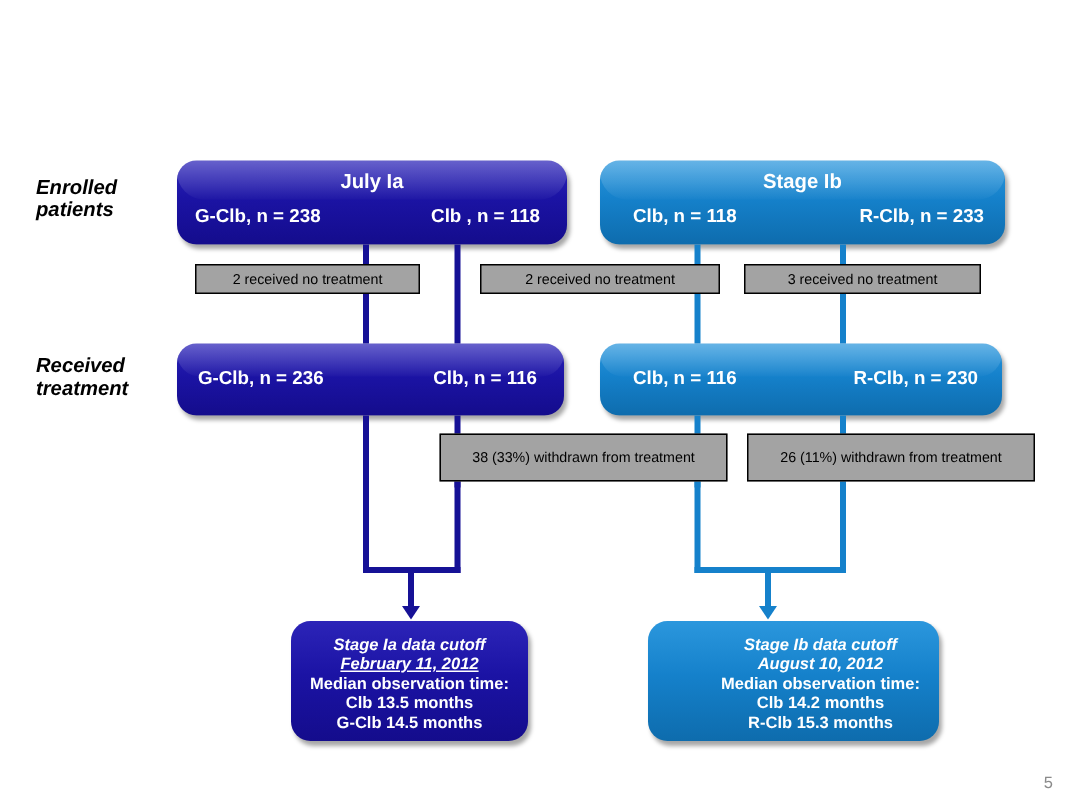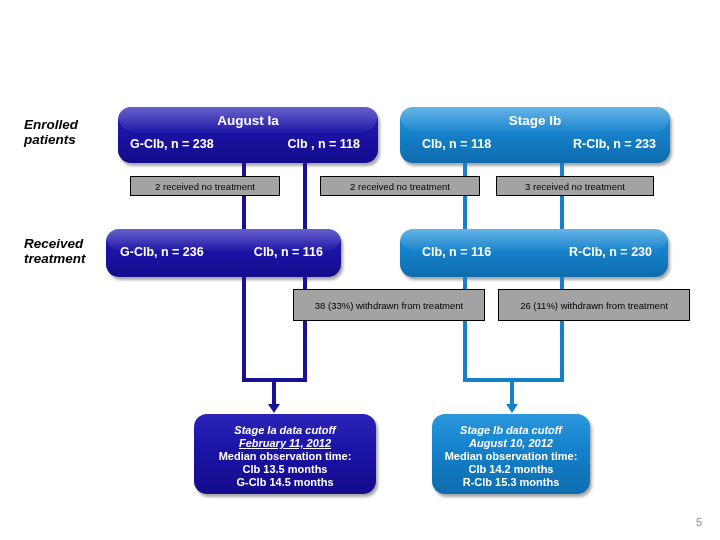--- a/index.html
+++ b/index.html
@@ -87,42 +87,42 @@
 <div class="slide">
 
 
   <div class="row-label" id="label-enrolled">Enrolled
 patients</div>
   <div class="row-label" id="label-received">Received
 treatment</div>
 
   <div class="stage-box dark" style="left:118px;top:107px;width:260px;height:56px;">
     <div class="gloss"></div>
-    <div class="stage-title">August Ia</div>
+    <div class="stage-title">July Ia</div>
     <div class="arm" style="left:12px;top:30px;">G-Clb, n = 238</div>
     <div class="arm" style="right:18px;top:30px;">Clb , n = 118</div>
   </div>
 
   <div class="stage-box light" style="left:400px;top:107px;width:270px;height:56px;">
     <div class="gloss"></div>
     <div class="stage-title">Stage Ib</div>
     <div class="arm" style="left:22px;top:30px;">Clb, n = 118</div>
     <div class="arm" style="right:14px;top:30px;">R-Clb, n = 233</div>
   </div>
 
   <div class="vline v-dark" style="left:242px;top:163px;height:66px;"></div>
   <div class="vline v-dark" style="left:303px;top:163px;height:66px;"></div>
   <div class="vline v-light" style="left:463px;top:163px;height:66px;"></div>
   <div class="vline v-light" style="left:560px;top:163px;height:66px;"></div>
 
   <div class="note-box" style="left:130px;top:176px;width:148px;height:18px;">2 received no treatment</div>
   <div class="note-box" style="left:320px;top:176px;width:158px;height:18px;">2 received no treatment</div>
   <div class="note-box" style="left:496px;top:176px;width:156px;height:18px;">3 received no treatment</div>
 
-  <div class="stage-box dark" style="left:106px;top:229px;width:235px;height:48px;">
+  <div class="stage-box dark" style="left:118px;top:229px;width:258px;height:48px;">
     <div class="gloss"></div>
     <div class="arm" style="left:14px;top:16px;">G-Clb, n = 236</div>
     <div class="arm" style="right:18px;top:16px;">Clb, n = 116</div>
   </div>
 
   <div class="stage-box light" style="left:400px;top:229px;width:268px;height:48px;">
     <div class="gloss"></div>
     <div class="arm" style="left:22px;top:16px;">Clb, n = 116</div>
     <div class="arm" style="right:16px;top:16px;text-align:center;">R-Clb, n = 230</div>
   </div>
@@ -140,32 +140,32 @@
   <div class="hline h-dark" style="left:242px;top:378px;width:65px;"></div>
   <div class="vline v-dark" style="left:272px;top:378px;height:27px;"></div>
   <div class="arrow dark-a" style="left:268px;top:404px;"></div>
 
   <div class="vline v-light" style="left:463px;top:319px;height:63px;"></div>
   <div class="vline v-light" style="left:560px;top:319px;height:63px;"></div>
   <div class="hline h-light" style="left:463px;top:378px;width:101px;"></div>
   <div class="vline v-light" style="left:510px;top:378px;height:27px;"></div>
   <div class="arrow light-a" style="left:506px;top:404px;"></div>
 
-  <div class="cutoff-box dark" style="left:194px;top:414px;width:182px;height:80px;">
+  <div class="cutoff-box dark" style="left:194px;top:414px;width:158px;height:80px;">
     <div class="gloss"></div>
     <div class="inner">
       <div class="cut-l1">Stage Ia data cutoff</div>
       <div class="cut-l2 ul">February 11, 2012</div>
       <div class="cut-l3">Median observation time:</div>
       <div class="cut-l4">Clb 13.5 months</div>
       <div class="cut-l5">G-Clb 14.5 months</div>
     </div>
   </div>
 
-  <div class="cutoff-box light" style="left:432px;top:414px;width:158px;height:80px;">
+  <div class="cutoff-box light" style="left:432px;top:414px;width:158px;height:80px;padding-left:36px;">
     <div class="gloss"></div>
     <div class="inner">
       <div class="cut-l1">Stage Ib data cutoff</div>
       <div class="cut-l2">August 10, 2012</div>
       <div class="cut-l3">Median observation time:</div>
       <div class="cut-l4">Clb 14.2 months</div>
       <div class="cut-l5">R-Clb 15.3 months</div>
     </div>
   </div>
 

